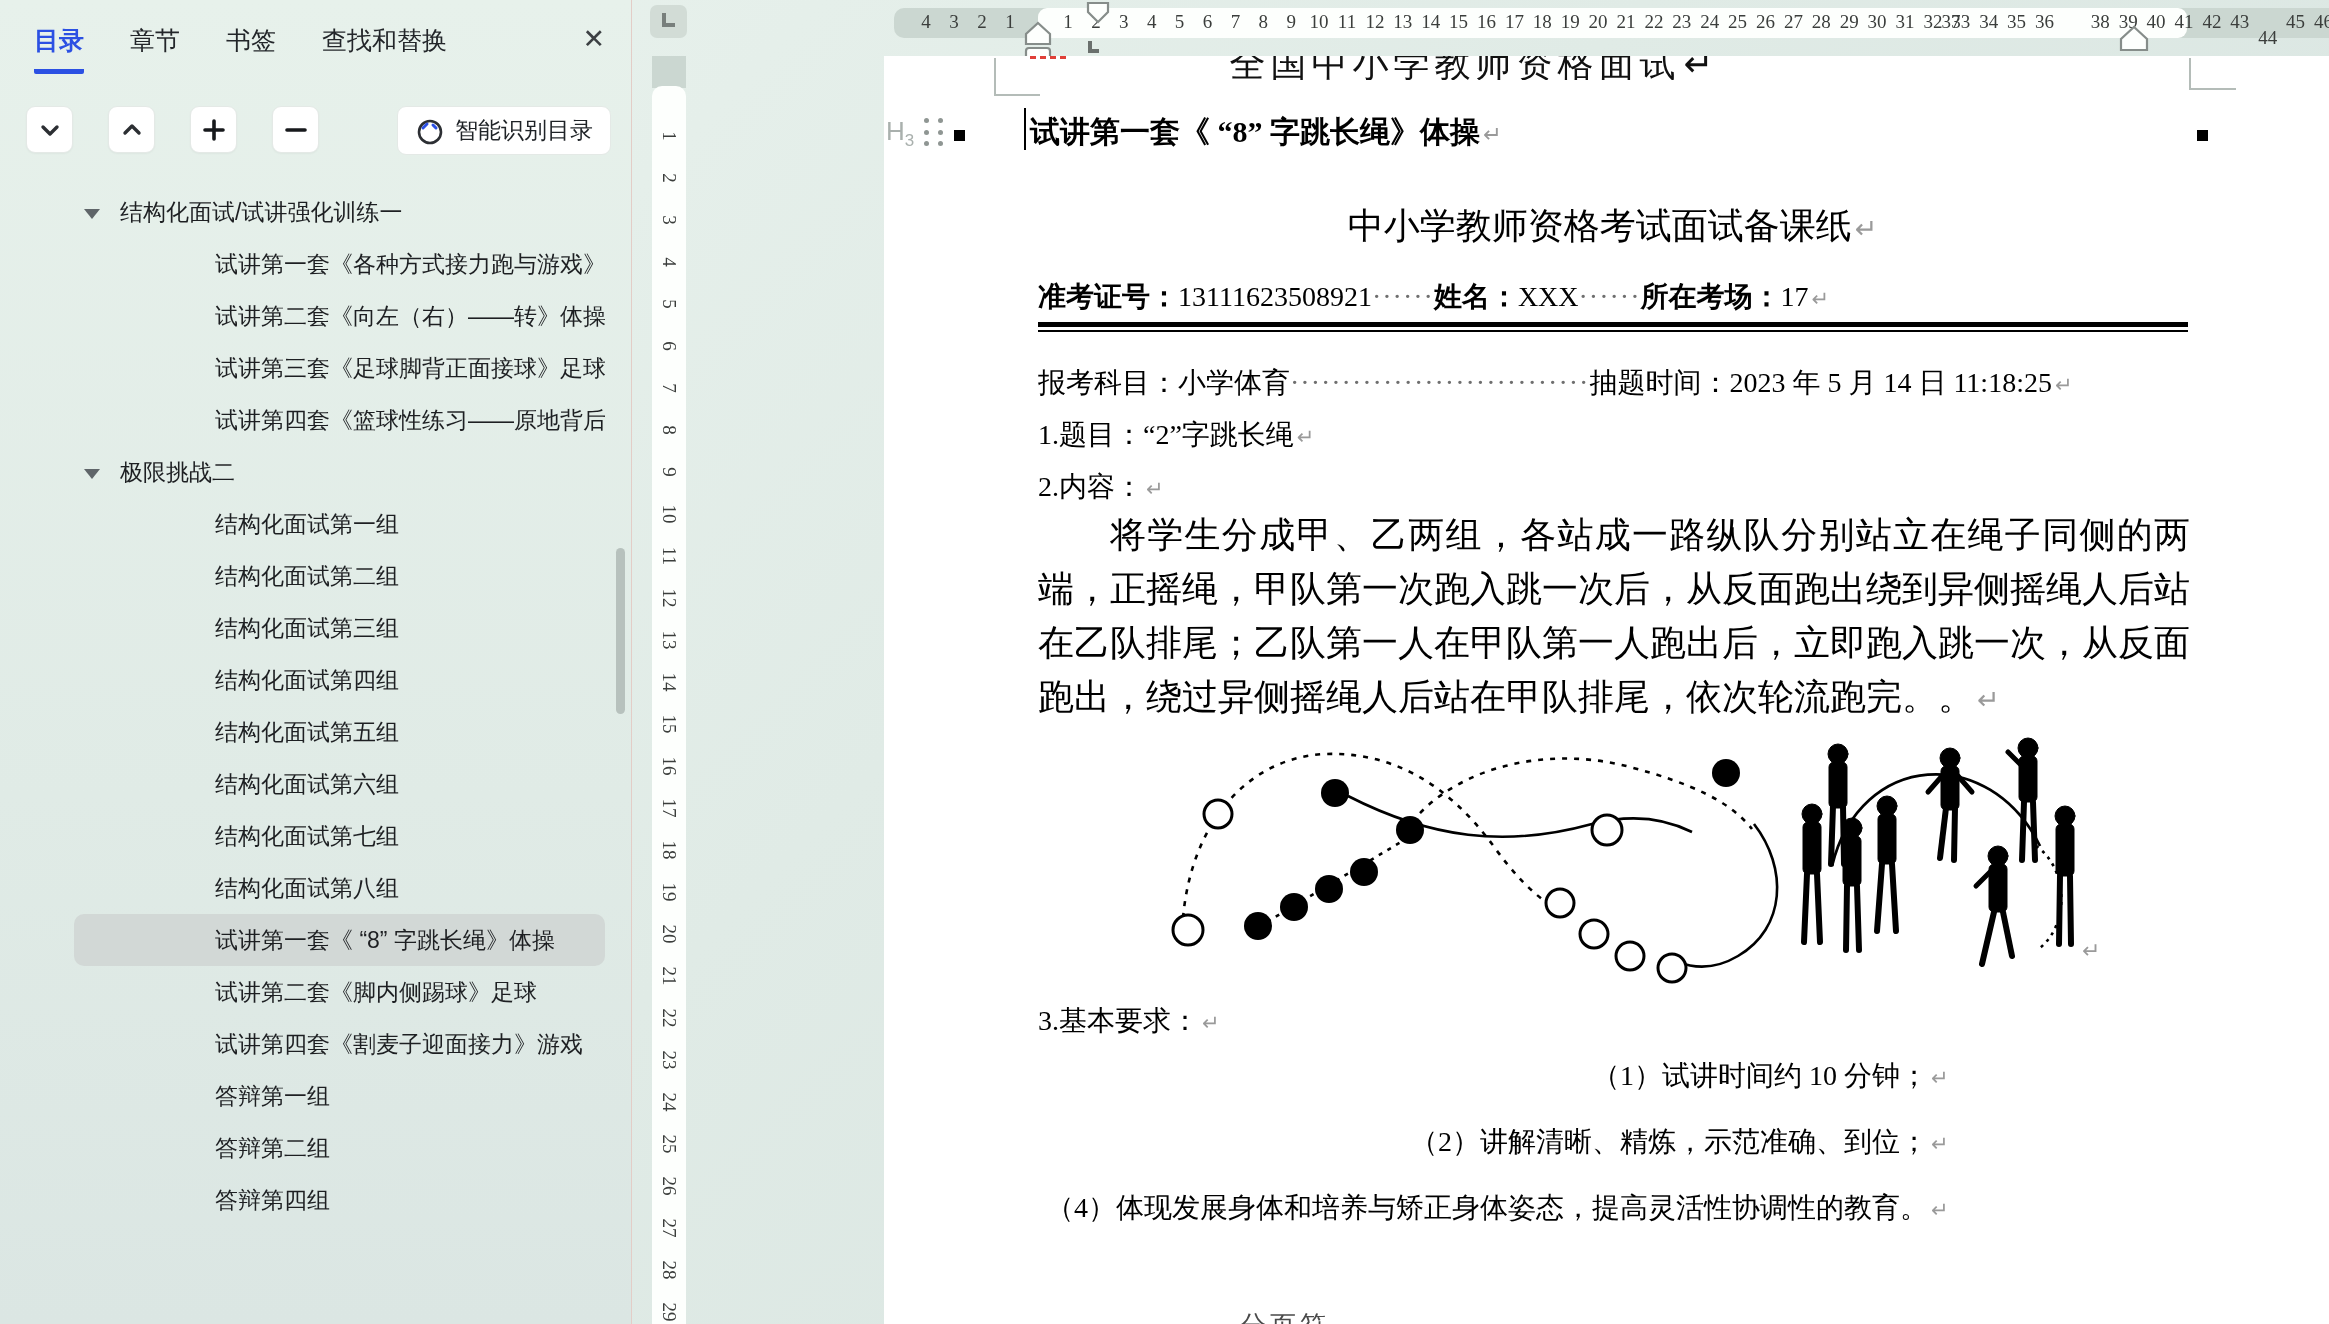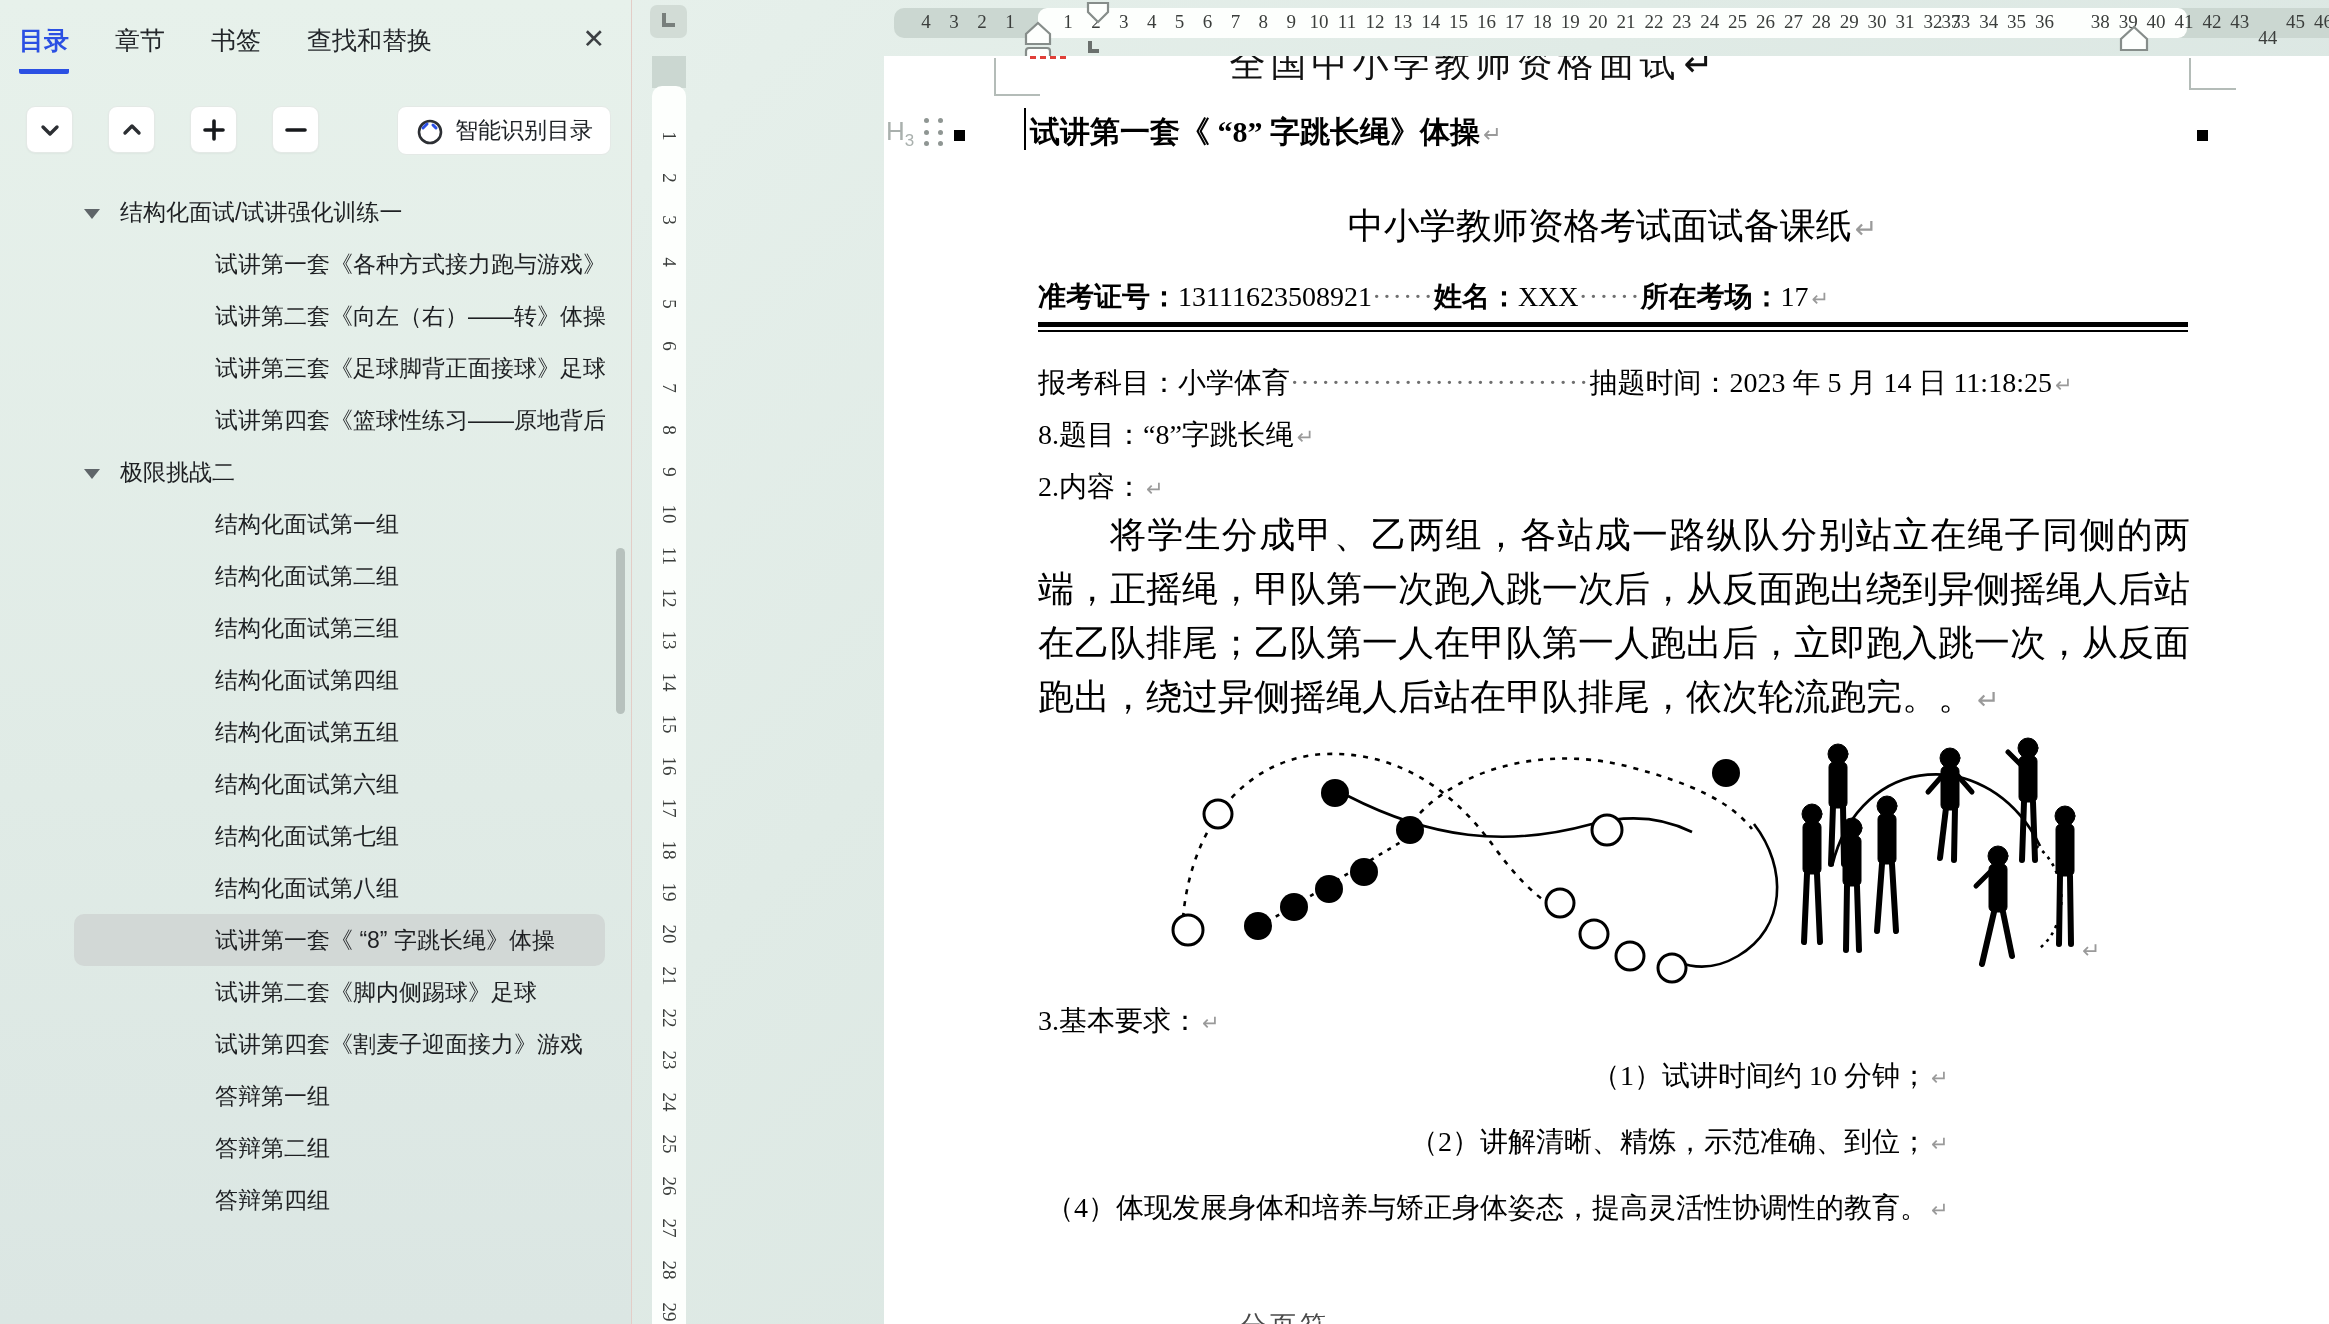--- a/index.html
+++ b/index.html
@@ -4,21 +4,21 @@
 <style>
   * { margin:0; padding:0; box-sizing:border-box; }
   html,body { width:2329px; height:1324px; overflow:hidden; }
   body { font-family:"Liberation Sans", sans-serif; position:relative;
          background:linear-gradient(135deg,#eaf3ee 0%,#e0ebe6 45%,#d6e2df 100%); }
 
   
   .sidebar { position:absolute; left:0; top:0; width:632px; height:1324px;
              background:linear-gradient(180deg,#e7f1eb 0%,#e0ebe6 60%,#dbe6e3 100%);
              border-right:1px solid #e3cdc7; }
-  .sb-tabs { display:flex; align-items:flex-start; gap:46px; padding:24px 26px 0 19px; }
+  .sb-tabs { display:flex; align-items:flex-start; gap:46px; padding:24px 26px 0 34px; }
   .sb-tab { font-size:25px; color:#23262a; cursor:pointer; padding-bottom:12px; white-space:nowrap; }
   .sb-tab.active { color:#2b50e3; font-weight:bold; border-bottom:5px solid #2b50e3; border-radius:2px; }
   .sb-close { margin-left:auto; font-size:27px; color:#3c4043; line-height:1; padding-top:2px; }
   .sb-controls { position:absolute; left:26px; right:20px; top:106px; height:48px; display:flex; gap:35px; }
   .sq-btn { width:47px; height:47px; background:#fff; border:1px solid #e4e9e6; border-radius:9px;
             display:flex; align-items:center; justify-content:center; box-shadow:0 1px 2px rgba(0,0,0,.04); }
   .smart-btn { margin-left:auto; height:49px; background:#fff; border:1px solid #e4e9e6; border-radius:9px;
                display:flex; align-items:center; gap:10px; padding:0 17px; font-size:23px; color:#1f2327; }
   .toc-list { position:absolute; left:0; right:10px; top:186px; bottom:0; overflow:hidden; }
   .toc-row { height:52px; display:flex; align-items:center; margin:0 16px 0 74px;
@@ -331,21 +331,21 @@
   <div class="doc-line" style="top:222px;">
     <b>准考证号：</b><span>13111623508921</span><span class="dots">······</span><b>姓名：</b><span>XXX</span><span class="dots">······</span><b>所在考场：</b><span>17</span><span class="pilcrow">↵</span>
   </div>
 
   <div class="dbl-rule"></div>
 
   <div class="doc-line" style="top:308px;">
     <span>报考科目：</span><span>小学体育</span><span class="dots">·····························</span><span>抽题时间：</span><span>2023 年 5 月 14 日 11:18:25</span><span class="pilcrow">↵</span>
   </div>
 
-  <div class="doc-line" style="top:360px;"><span>8.题目：“8”字跳长绳</span><span class="pilcrow">↵</span></div>
+  <div class="doc-line" style="top:360px;"><span>1.题目：“2”字跳长绳</span><span class="pilcrow">↵</span></div>
   <div class="doc-line" style="top:412px;"><span>2.内容：</span><span class="pilcrow">↵</span></div>
 
   <div class="doc-para"><span>将学生分成甲、乙两组，各站成一路纵队分别站立在绳子同侧的两端，正摇绳，甲队第一次跑入跳一次后，从反面跑出绕到异侧摇绳人后站在乙队排尾；乙队第一人在甲队第一人跑出后，立即跑入跳一次，从反面跑出，绕过异侧摇绳人后站在甲队排尾，依次轮流跑完。。</span><span class="pilcrow">↵</span></div>
 
   <svg class="figure-svg" width="945" height="295" viewBox="0 0 945 295">
     <g stroke="#000" fill="none" stroke-width="2.6">
       <path d="M 22,246 C 22,140 80,62 165,58 C 250,55 302,108 332,148 C 352,176 372,198 396,213" stroke-dasharray="5 7"></path>
       <path d="M 252,126 C 300,68 392,50 470,71 C 530,87 570,105 592,133" stroke-dasharray="5 7"></path>
       <path d="M 188,100 C 270,142 345,152 432,128 C 470,118 502,121 532,136"></path>
       <path d="M 594,128 C 628,172 626,232 578,260 C 556,273 536,273 518,266"></path>

